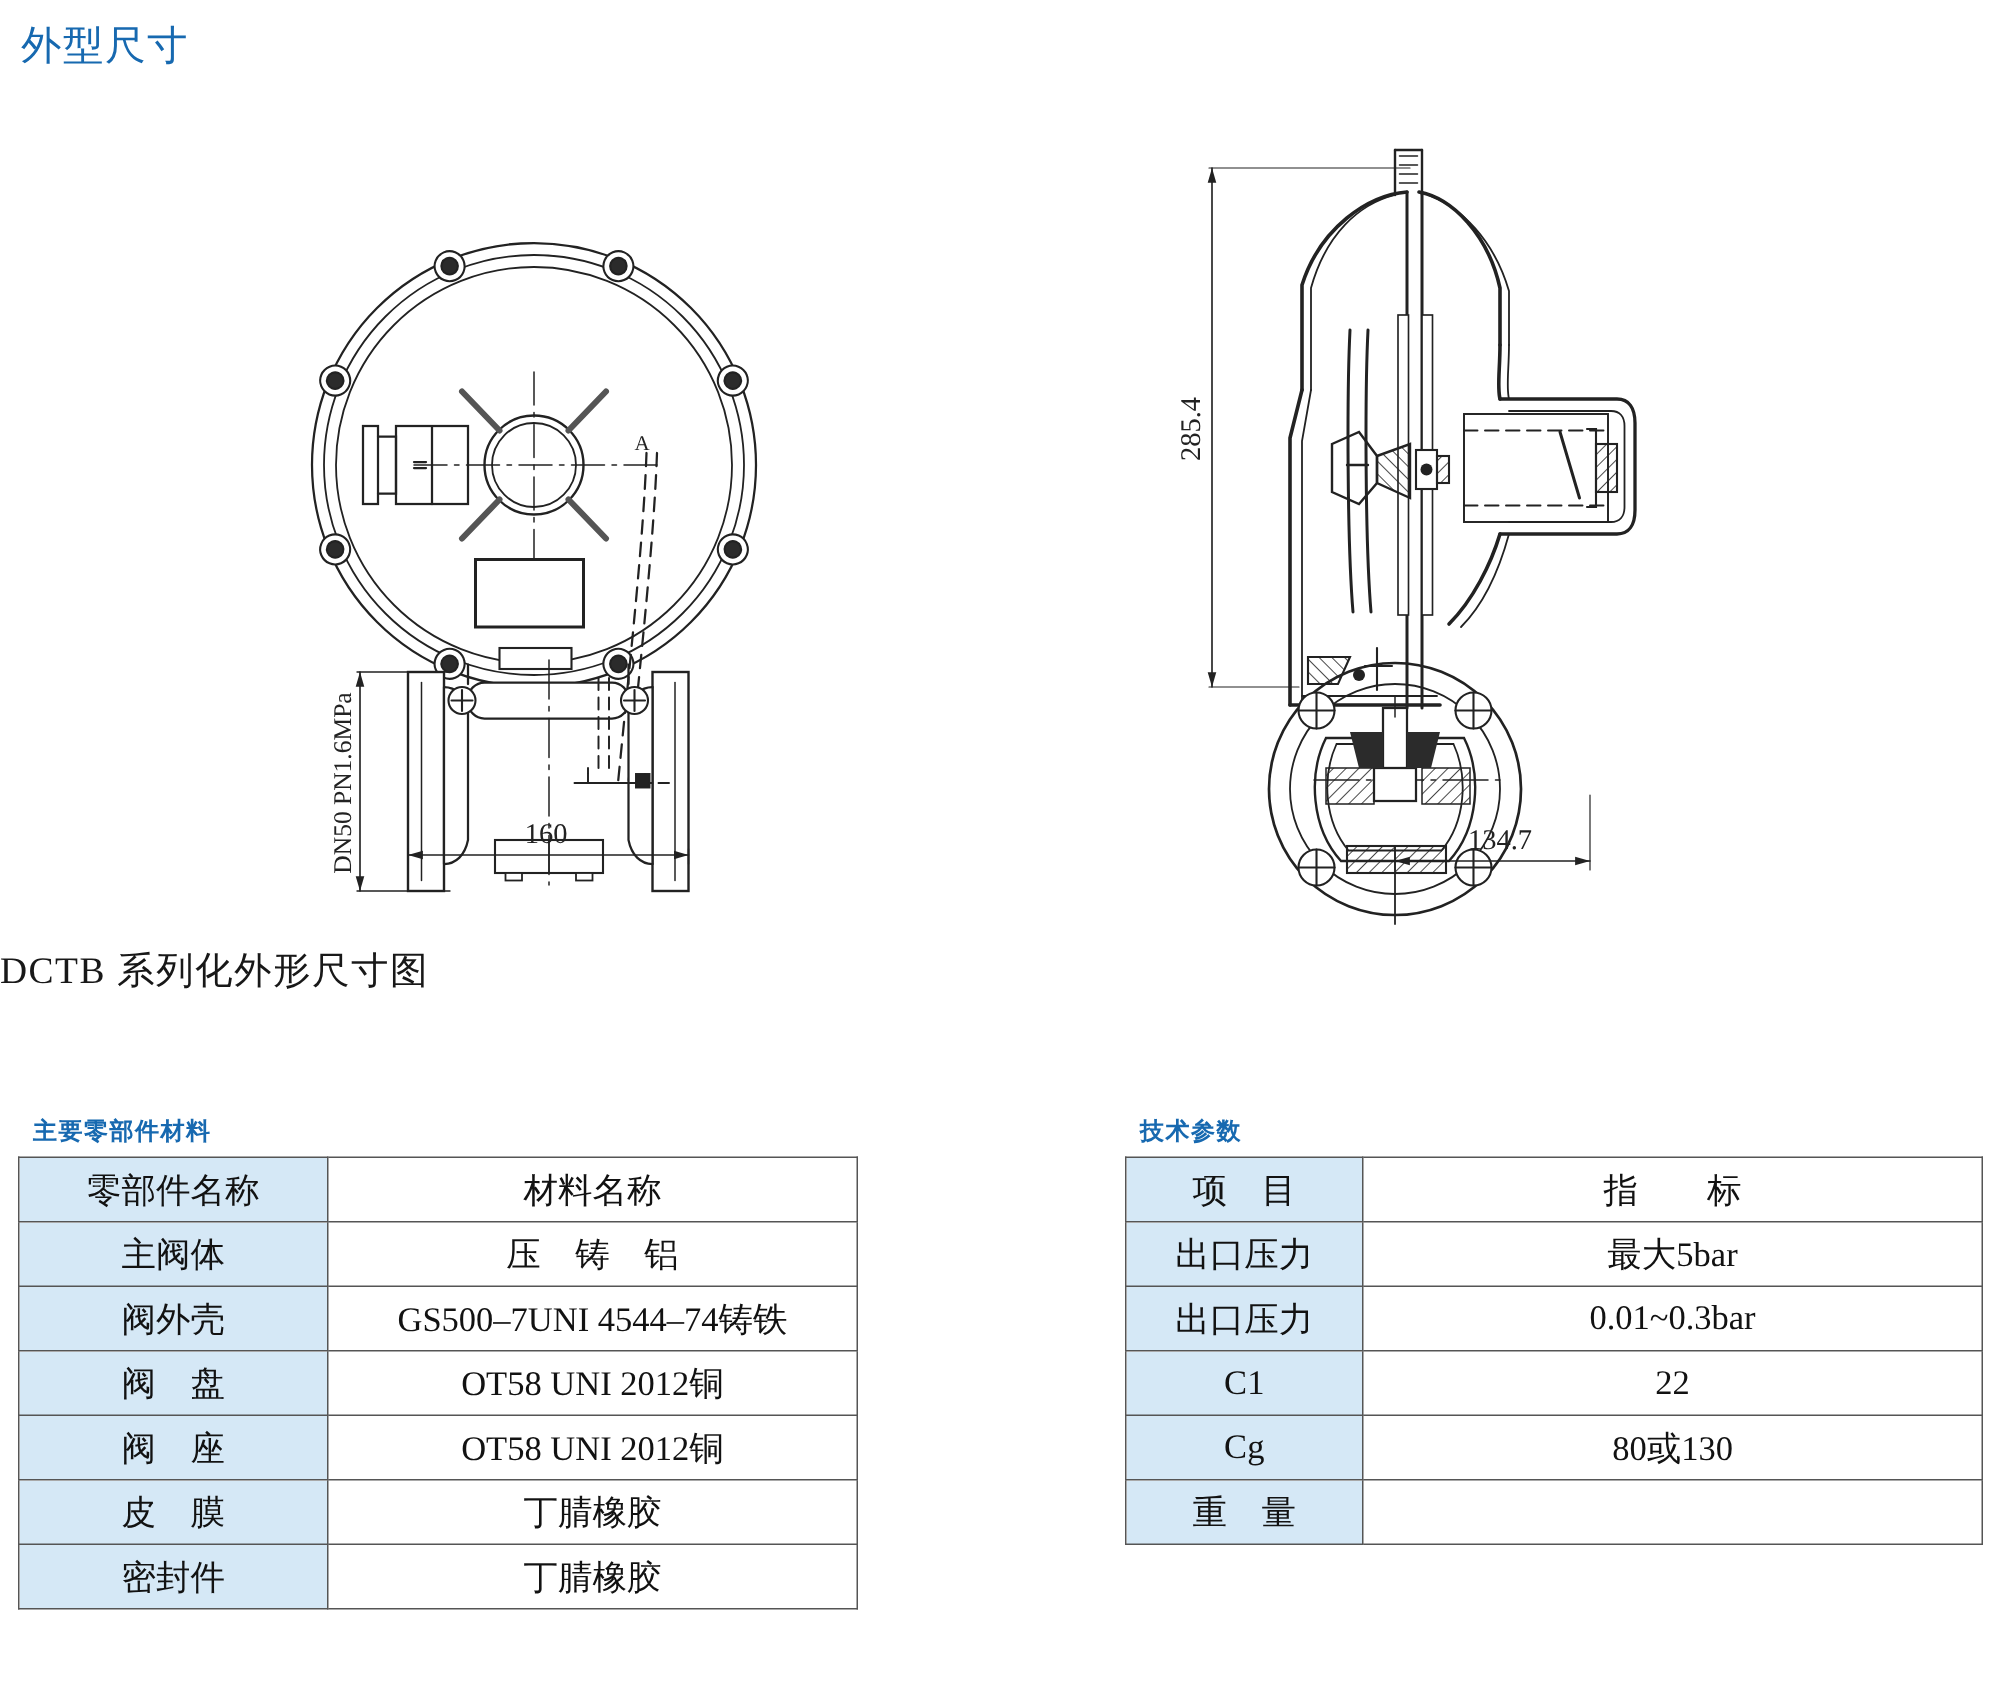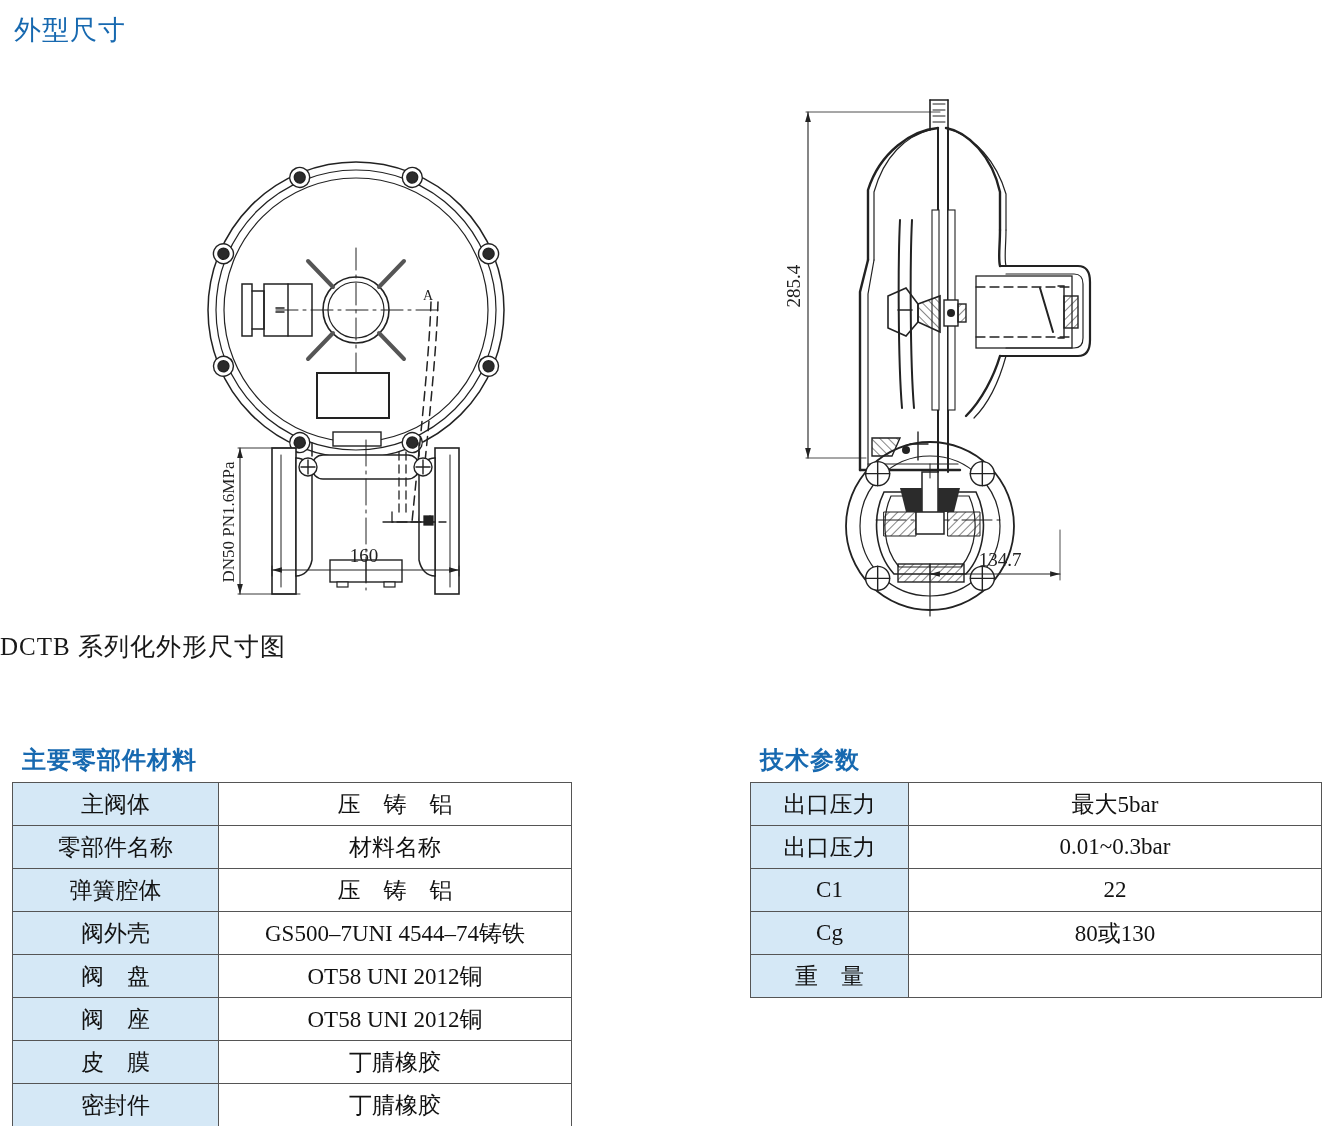--- a/index.html
+++ b/index.html
@@ -53,21 +53,21 @@
   
   .table-block {
     position: absolute;
   }
   .table-block.left  { left: 12px;  top: 744px; width: 560px; }
   .table-block.right { left: 750px; top: 744px; width: 572px; }
 
   .table-title {
     font-family: "Liberation Sans", "DejaVu Sans", sans-serif;
     font-weight: bold;
-    font-size: 24px;
+    font-size: 16px;
     color: #1769b0;
     letter-spacing: 1px;
     margin: 0 0 6px 10px;
     white-space: nowrap;
   }
 
   table.spec {
     border-collapse: collapse;
     width: 100%;
     table-layout: fixed;
@@ -411,29 +411,25 @@
 
 <div class="table-block left">
   <div class="table-title">主要零部件材料</div>
   <table class="spec">
     <colgroup>
         <col class="c1">
         <col class="c2">
       </colgroup>
     <tbody>
       <tr>
-        <td class="key">主阀体</td>
-        <td class="val">压　铸　铝</td>
-      </tr>
-      <tr>
         <td class="key">零部件名称</td>
         <td class="val">材料名称</td>
       </tr>
       <tr>
-        <td class="key">弹簧腔体</td>
+        <td class="key">主阀体</td>
         <td class="val">压　铸　铝</td>
       </tr>
       <tr>
         <td class="key">阀外壳</td>
         <td class="val">GS500–7UNI  4544–74铸铁</td>
       </tr>
       <tr>
         <td class="key">阀　盘</td>
         <td class="val">OT58 UNI  2012铜</td>
       </tr>
@@ -455,20 +451,24 @@
 
 <div class="table-block right">
   <div class="table-title">技术参数</div>
   <table class="spec">
     <colgroup>
         <col class="c1">
         <col class="c2">
       </colgroup>
     <tbody>
       <tr>
+        <td class="key">项　目</td>
+        <td class="val">指　　标</td>
+      </tr>
+      <tr>
         <td class="key">出口压力</td>
         <td class="val">最大5bar</td>
       </tr>
       <tr>
         <td class="key">出口压力</td>
         <td class="val">0.01~0.3bar</td>
       </tr>
       <tr>
         <td class="key">C1</td>
         <td class="val">22</td>

